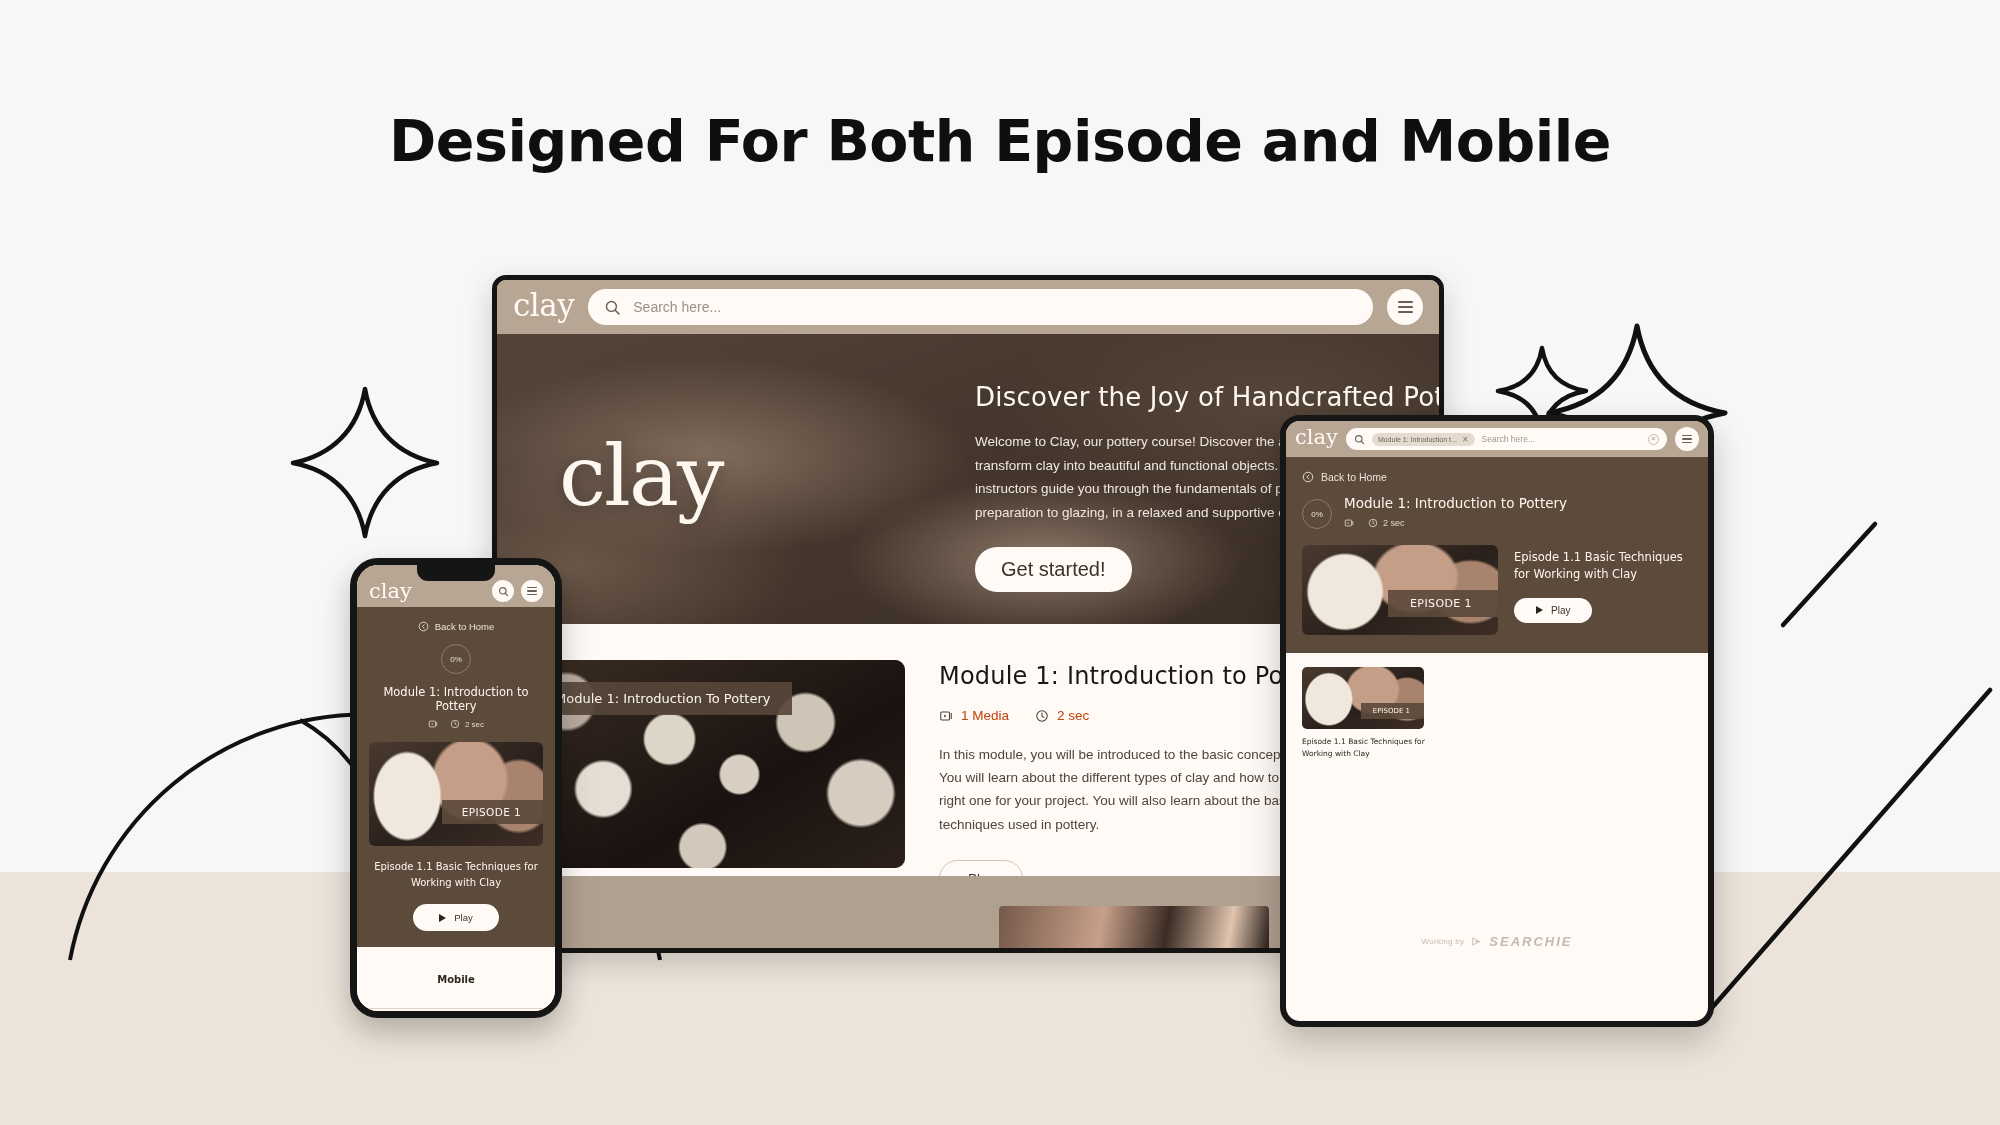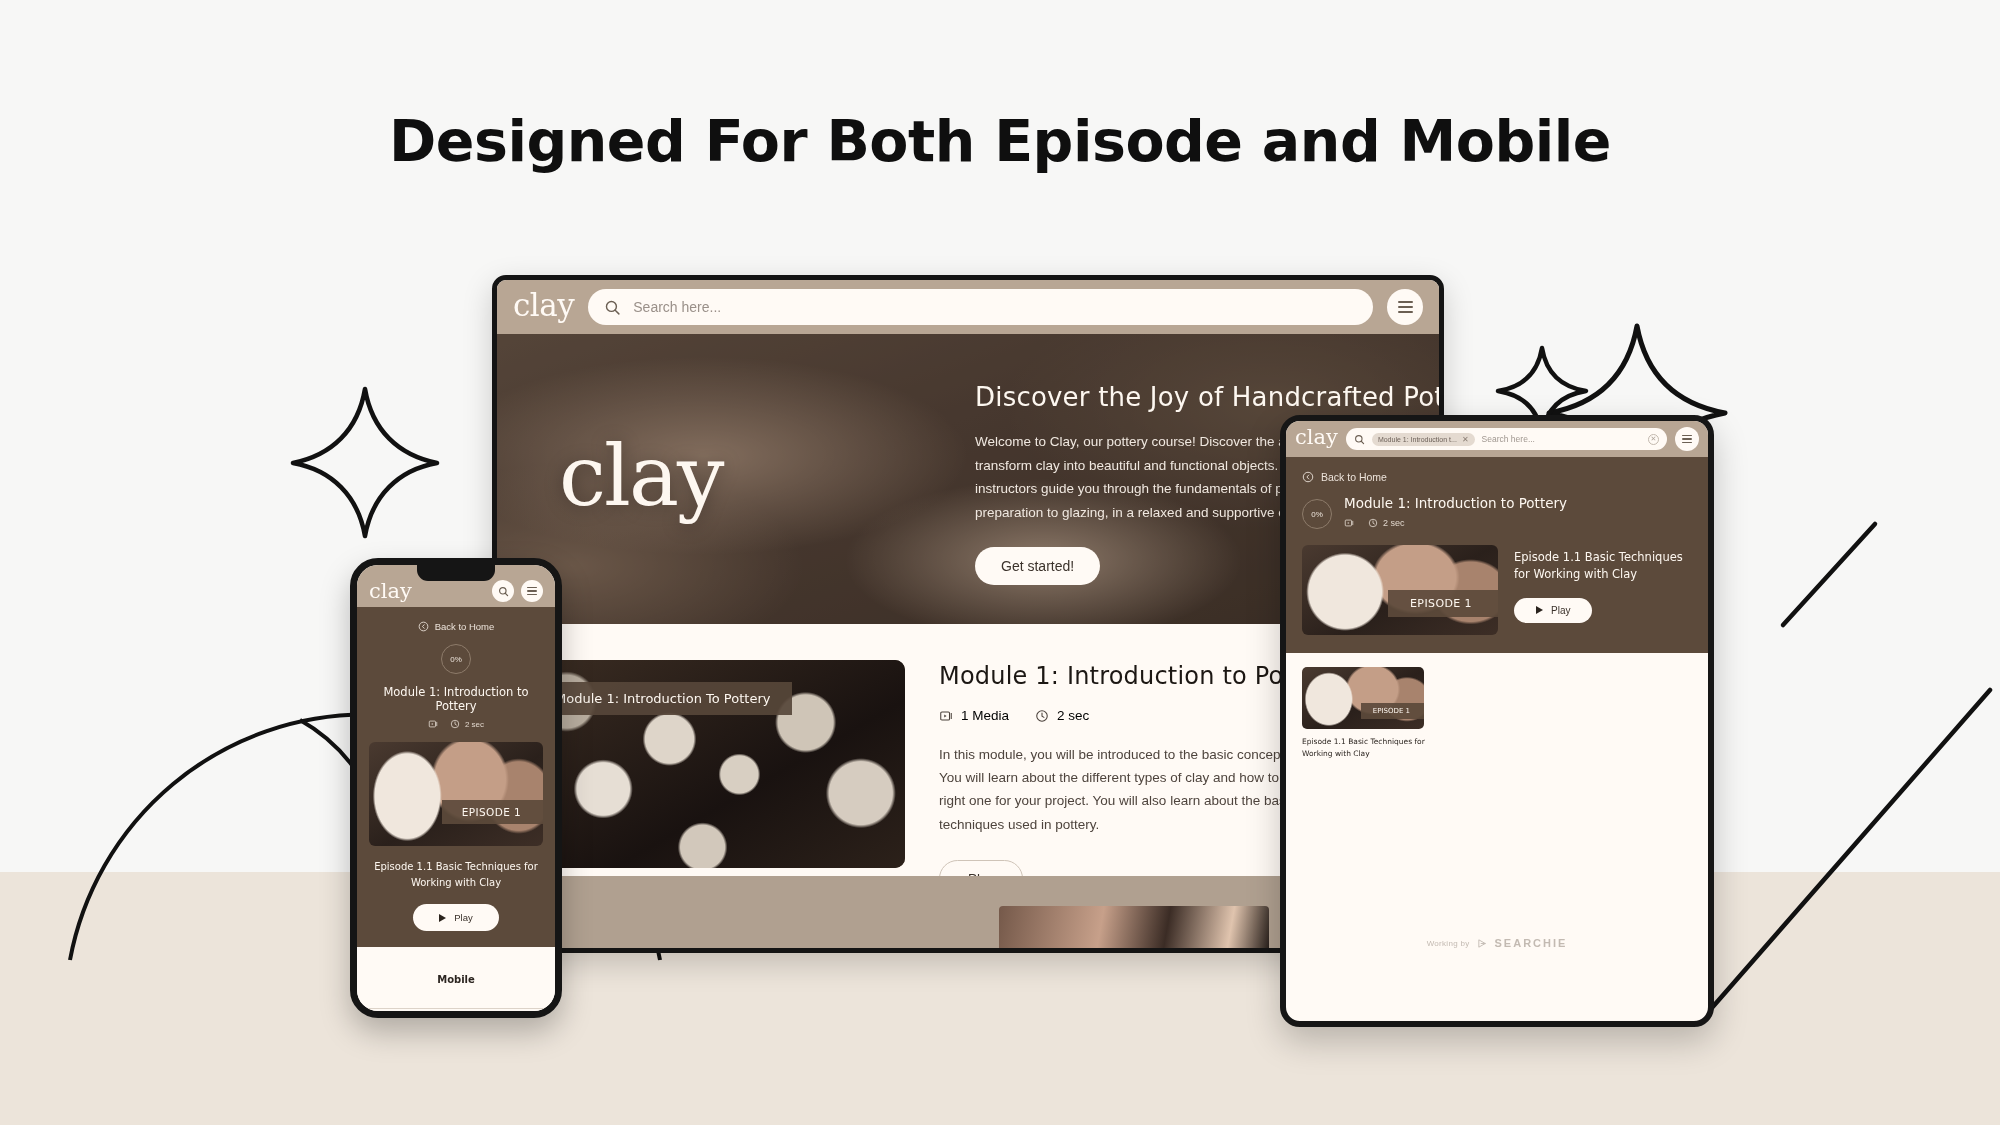--- a/index.html
+++ b/index.html
@@ -107,21 +107,21 @@
     font-size: 26px; font-weight: 400;
     letter-spacing: .2px;
     margin-bottom: 18px;
     white-space: nowrap;
   }
   .hero-body { font-size: 13.5px; line-height: 1.75; color: #f0e8e0; }
   .hero-btn {
     margin-top: 22px;
     display: inline-block;
     background: #fffaf5; color: #3b322b;
-    font-size: 14px;
+    font-size: 20px;
     padding: 11px 26px;
     border-radius: 22px;
     border: none;
     font-family: "Liberation Sans", sans-serif;
   }
 
   
   .dt-module {
     display: flex; gap: 34px;
     padding: 36px 40px 0 40px;
@@ -159,21 +159,21 @@
     font-size: 13px;
     padding: 9px 22px 9px 18px;
   }
   .mod-info { padding-top: 2px; flex: 1; }
   .mod-title {
     font-family: "DejaVu Sans", sans-serif;
     font-size: 24px; color: #1c1713;
     letter-spacing: .2px;
   }
   .mod-meta { display: flex; gap: 26px; margin-top: 18px; align-items: center; }
-  .meta-item { display: flex; align-items: center; gap: 8px; font-size: 13.5px; color: #000000; }
+  .meta-item { display: flex; align-items: center; gap: 8px; font-size: 13.5px; color: #c2410c; }
   .mod-desc { margin-top: 20px; font-size: 13.5px; line-height: 1.72; color: #4e443d; max-width: 420px; }
   .mod-play {
     margin-top: 24px;
     display: inline-block;
     background: #fffaf5;
     border: 1px solid #cfc4b8;
     color: #3b322b;
     font-size: 13.5px;
     padding: 10px 28px;
     border-radius: 22px;
@@ -301,21 +301,21 @@
   .tb-card-title {
     margin-top: 7px; width: 128px;
     font-family: "DejaVu Sans", sans-serif;
     font-size: 7.5px; color: #2c2520; line-height: 1.55;
   }
   .tb-powered {
     position: absolute; left: 0; right: 0; bottom: 16px;
     display: flex; align-items: center; justify-content: center; gap: 7px;
     font-size: 8px; color: #c3bab2; letter-spacing: .3px;
   }
-  .tb-powered b { letter-spacing: 2px; font-weight: 700; font-size: 11px; }
+  .tb-powered b { letter-spacing: 2px; font-weight: 700; font-size: 13px; font-style: italic; }
 
   
   #phone {
     position: absolute;
     left: 350px; top: 558px;
     width: 212px; height: 460px;
     background: #fffaf5;
     border: 7px solid #151515;
     border-radius: 28px;
     overflow: hidden;

